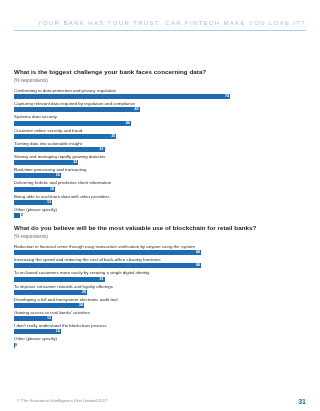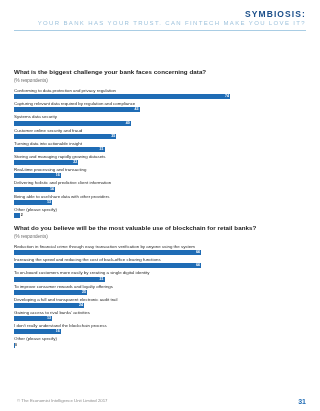--- a/index.html
+++ b/index.html
@@ -77,21 +77,20 @@
     position:absolute;right:14px;bottom:6px;
     font-size:7px;font-weight:bold;color:#1f6cb5;
   }
 </style>
 </head>
 <body>
 
 <div class="page">
 
   <div class="header">
-    <div class="brand">SYMBIOSIS:</div>
     <div class="tagline">YOUR BANK HAS YOUR TRUST. CAN FINTECH MAKE YOU LOVE IT?</div>
     <div class="rule"></div>
   </div>
 
   <div class="chart" id="chart-1">
     <div class="q-title">What is the biggest challenge your bank faces concerning data?</div>
     <div class="q-sub">(% respondents)</div>
     <div class="bars">
         <div class="bar-row">
           <div class="bar-label">Conforming to data protection and privacy regulation</div>

